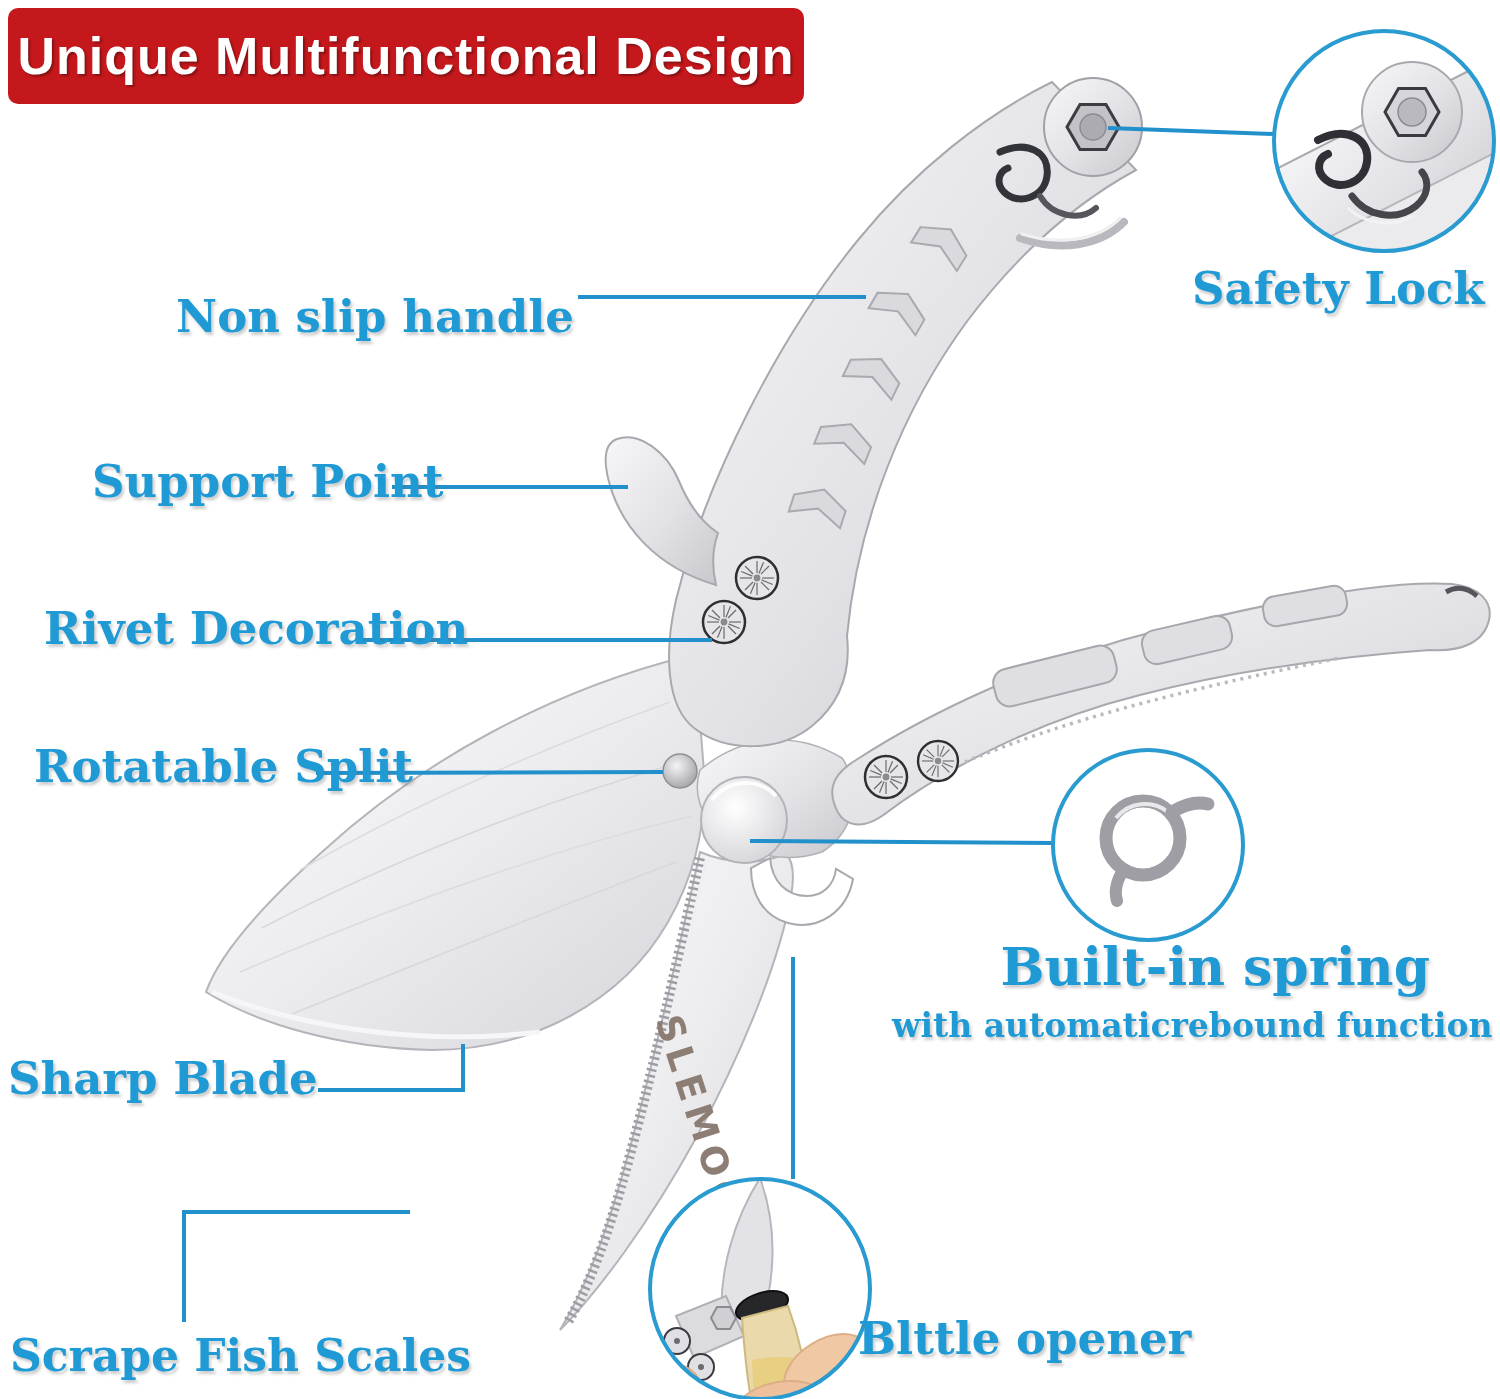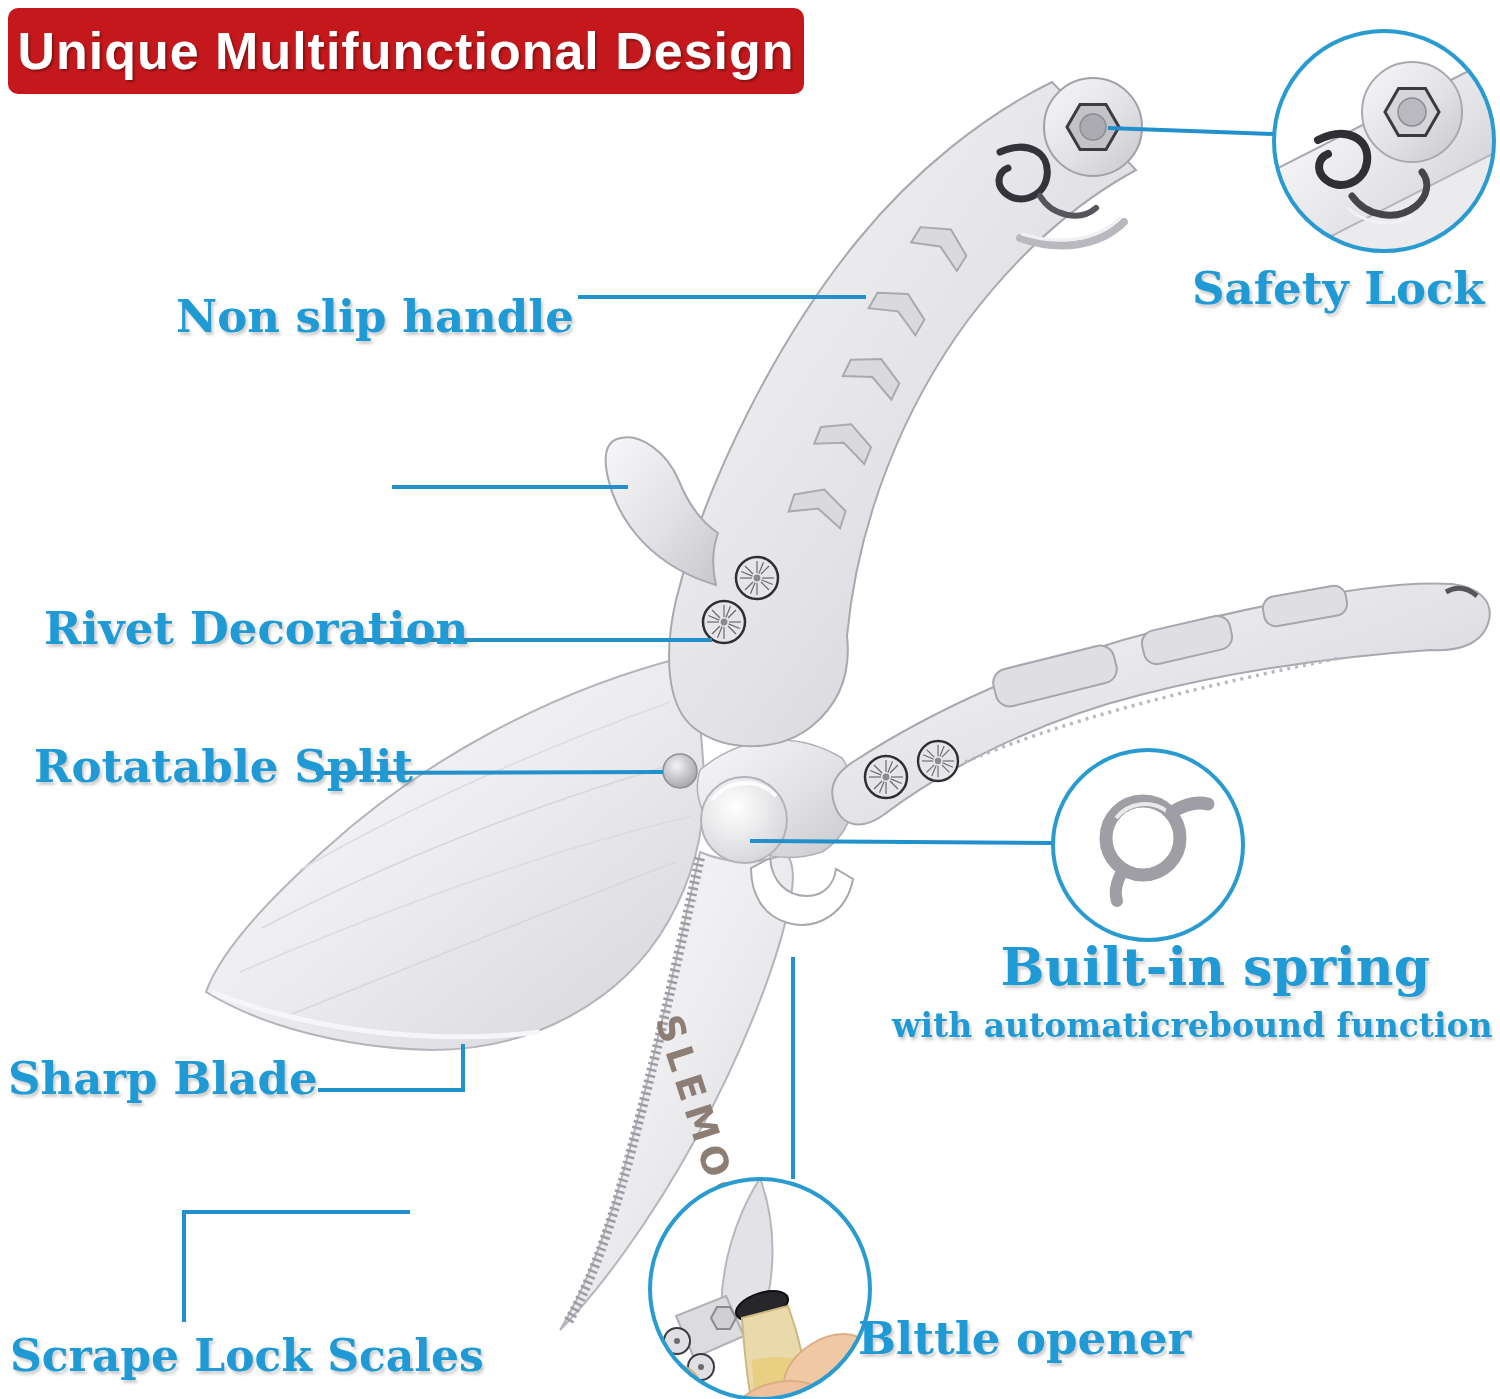--- a/index.html
+++ b/index.html
@@ -3,21 +3,21 @@
 <meta charset="utf-8">
 <style>
   html,body{margin:0;padding:0;}
   body{
     width:1500px;height:1399px;position:relative;background:#ffffff;
     overflow:hidden;font-family:"Liberation Sans",sans-serif;
   }
   .stage{position:absolute;inset:0;width:1500px;height:1399px;}
   svg.art{position:absolute;left:0;top:0;}
   .banner{
-    position:absolute;left:8px;top:8px;width:796px;height:86px;
+    position:absolute;left:8px;top:8px;width:796px;height:96px;
     background:#c4181c;border-radius:10px;
     display:flex;align-items:center;justify-content:center;
     color:#ffffff;font-weight:bold;font-size:52px;
     font-family:"Liberation Sans",sans-serif;
     text-shadow:2px 2px 2px rgba(60,10,10,0.45);
     letter-spacing:1px;
   }
   .lbl{
     position:absolute;color:#1f9ad5;font-family:"DejaVu Serif",serif;
     font-weight:bold;font-size:45px;white-space:nowrap;
@@ -217,20 +217,21 @@
       <circle cx="760" cy="1289" r="110" fill="none" stroke="#2a9bd0" stroke-width="4"></circle>
     </g>
   </svg>
 
   <div class="banner">
     <span>Unique Multifunctional Design</span>
   </div>
 
   <div class="lbl" id="lbl-nonslip">Non slip handle</div>
   <div class="lbl" id="lbl-safety">Safety Lock</div>
+  <div class="lbl" id="lbl-support">Support Point</div>
   <div class="lbl" id="lbl-rivet">Rivet Decoration</div>
   <div class="lbl" id="lbl-rotatable">Rotatable Split</div>
   <div class="lbl" id="lbl-sharp">Sharp Blade</div>
   <div class="lbl lbl-center" id="lbl-spring">Built-in spring</div>
   <div class="lbl lbl-center" id="lbl-spring-sub">with automaticrebound function</div>
   <div class="lbl" id="lbl-bottle">Blttle opener</div>
-  <div class="lbl" id="lbl-scrape">Scrape Lock Scales</div>
+  <div class="lbl" id="lbl-scrape">Scrape Fish Scales</div>
 </div>
 
 </body></html>

